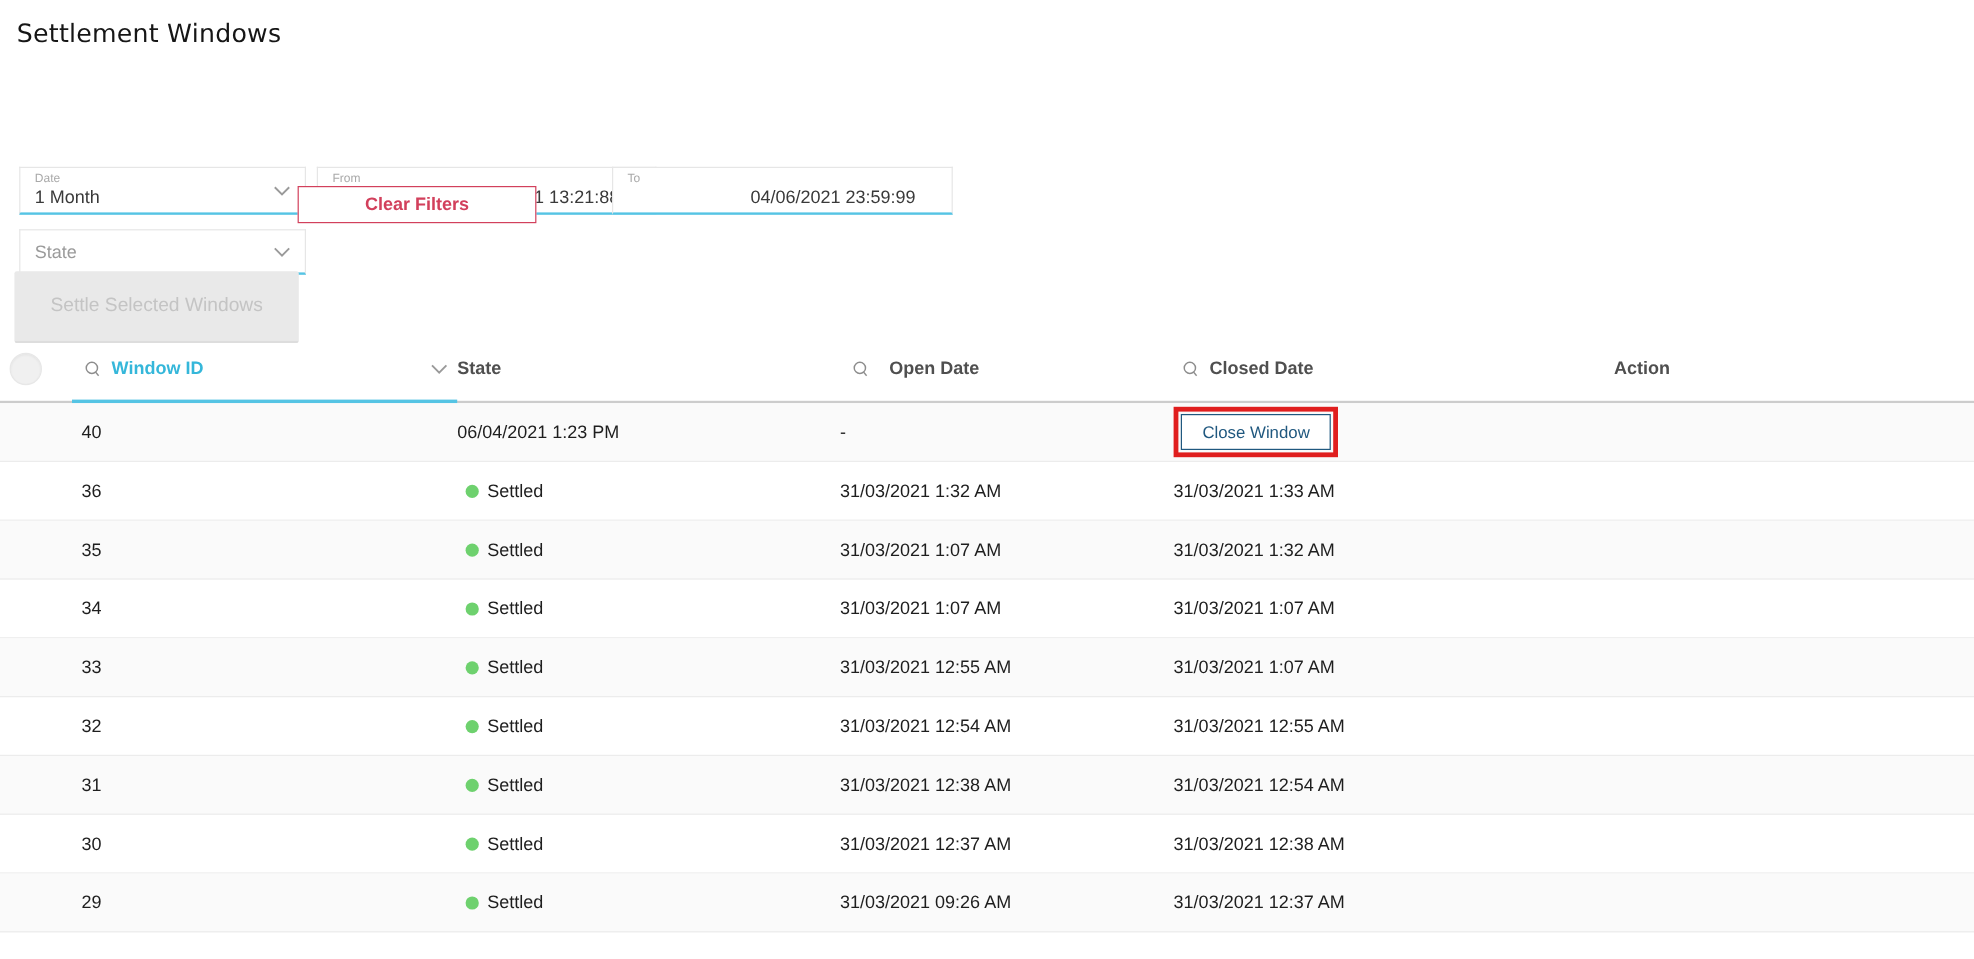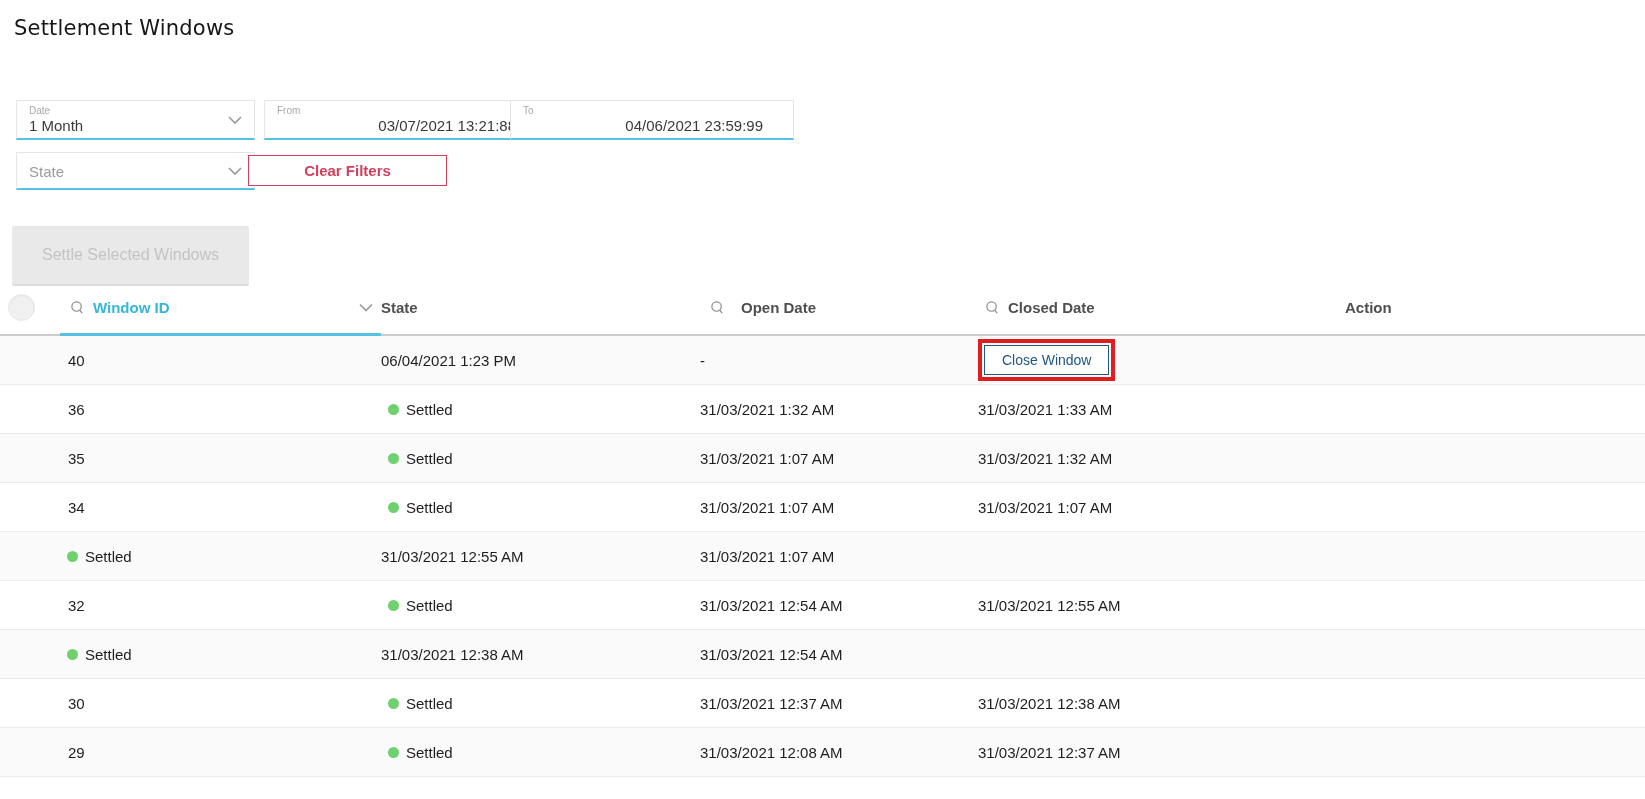--- a/index.html
+++ b/index.html
@@ -16,20 +16,21 @@
   .page-title{
     position:absolute; left:14px; top:16px;
     font-family:"DejaVu Sans","Liberation Sans",sans-serif;
     font-size:21px; font-weight:400; color:#161616; letter-spacing:.2px;
   }
   
   .field{
     position:absolute; height:40px; background:#fff;
     border:1px solid #e6e6e6; border-bottom:2px solid var(--underline);
     padding:4px 30px 3px 12px;
+    margin-top:39px;
   }
   .field .flabel{display:block; font-size:10px; color:#a9a9a9; line-height:11px;}
   .field .fvalue{display:block; font-size:15px; color:#3a3a3a; line-height:19px; white-space:nowrap;}
   .field input{
     border:none; outline:none; width:100%; background:transparent;
     font:inherit; font-size:15px; color:#3a3a3a; line-height:19px; padding:0;text-align:right;
   }
   .select .chev{position:absolute; right:12px; top:50%; transform:translateY(-50%);}
   .f-date{left:16px; top:100px; width:239px;}
   .f-from{left:264px; top:100px; width:283px;}
@@ -213,20 +214,21 @@
       <span>Settled</span>
     </div>
     <div class="td c-open">31/03/2021 1:07 AM</div>
     <div class="td c-closed">31/03/2021 1:07 AM</div>
     <div class="td c-action">
       
     </div>
   </div>
     <div class="trow grid-cols">
     <div class="td c-check"></div>
+    <div class="td c-id">33</div>
     <div class="td c-state">
       <span class="dot" style="background: rgb(110, 209, 110);"></span>
       <span>Settled</span>
     </div>
     <div class="td c-open">31/03/2021 12:55 AM</div>
     <div class="td c-closed">31/03/2021 1:07 AM</div>
     <div class="td c-action">
       
     </div>
   </div>
@@ -238,20 +240,21 @@
       <span>Settled</span>
     </div>
     <div class="td c-open">31/03/2021 12:54 AM</div>
     <div class="td c-closed">31/03/2021 12:55 AM</div>
     <div class="td c-action">
       
     </div>
   </div>
     <div class="trow grid-cols">
     <div class="td c-check"></div>
+    <div class="td c-id">31</div>
     <div class="td c-state">
       <span class="dot" style="background: rgb(110, 209, 110);"></span>
       <span>Settled</span>
     </div>
     <div class="td c-open">31/03/2021 12:38 AM</div>
     <div class="td c-closed">31/03/2021 12:54 AM</div>
     <div class="td c-action">
       
     </div>
   </div>
@@ -268,19 +271,19 @@
       
     </div>
   </div>
     <div class="trow grid-cols">
     <div class="td c-check"></div>
     <div class="td c-id">29</div>
     <div class="td c-state">
       <span class="dot" style="background: rgb(110, 209, 110);"></span>
       <span>Settled</span>
     </div>
-    <div class="td c-open">31/03/2021 12:08 AM</div>
+    <div class="td c-open">31/03/2021 09:26 AM</div>
     <div class="td c-closed">31/03/2021 12:37 AM</div>
     <div class="td c-action">
       
     </div>
   </div>
   </div>
 
 </body></html>

